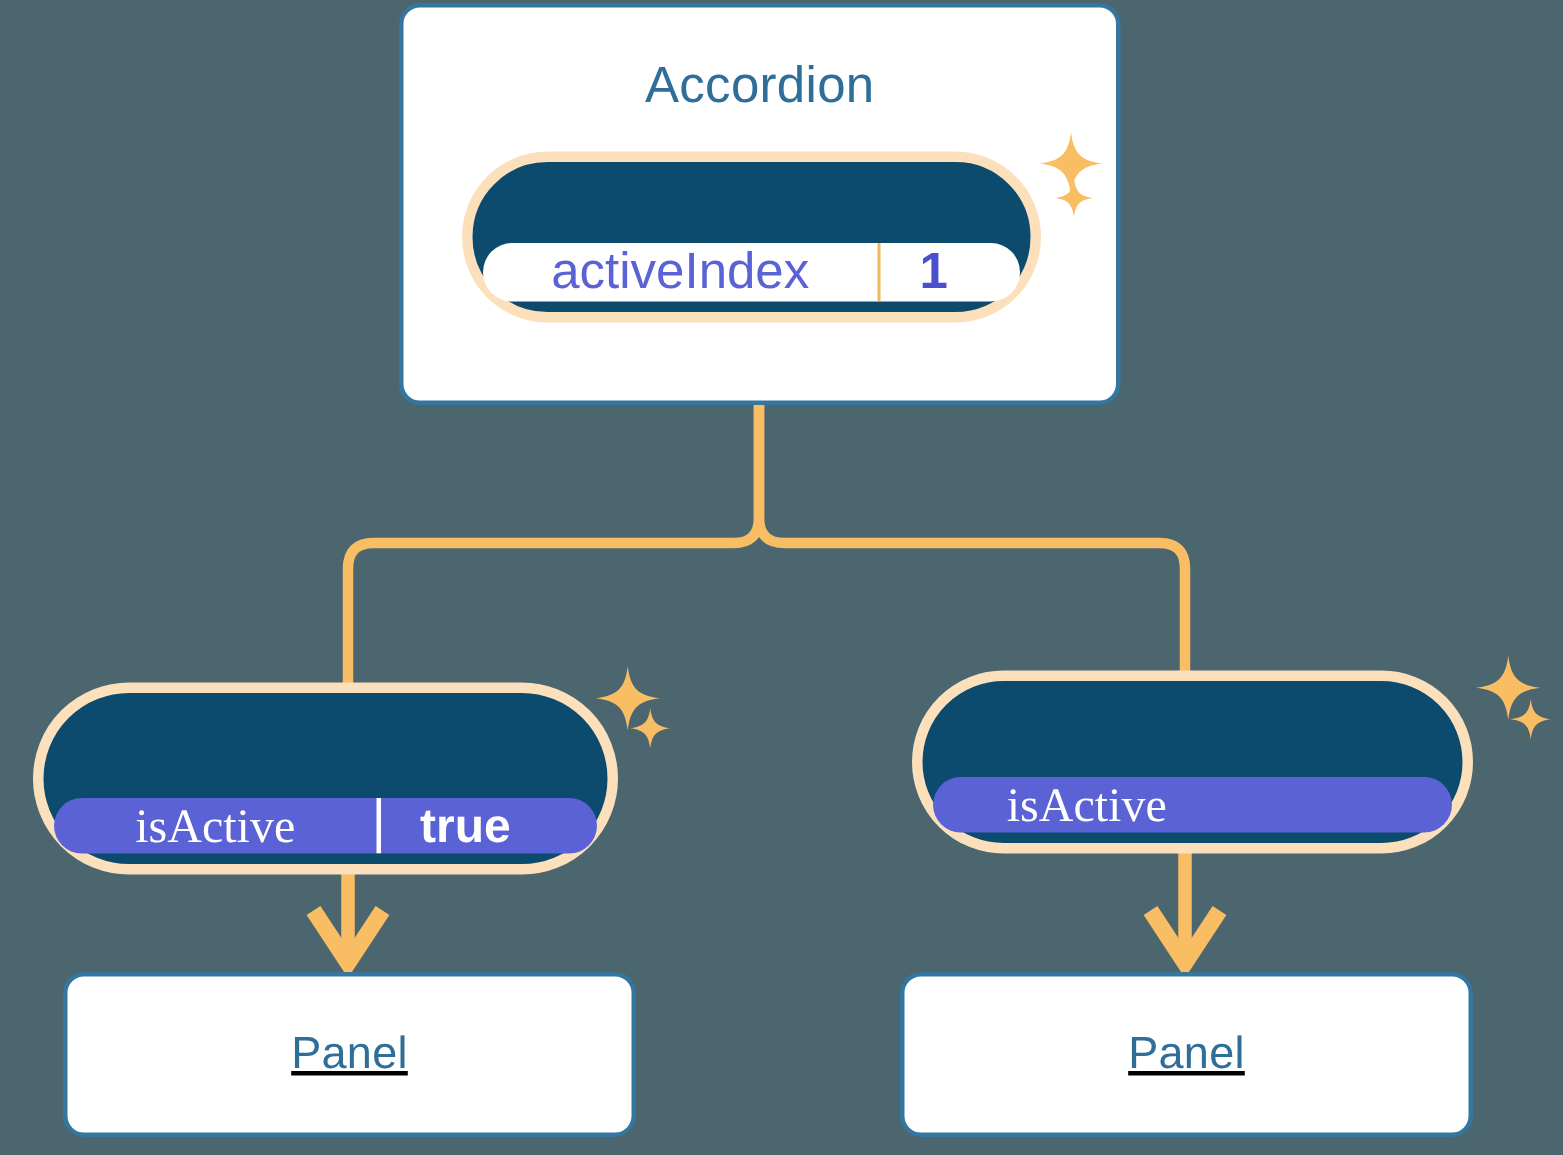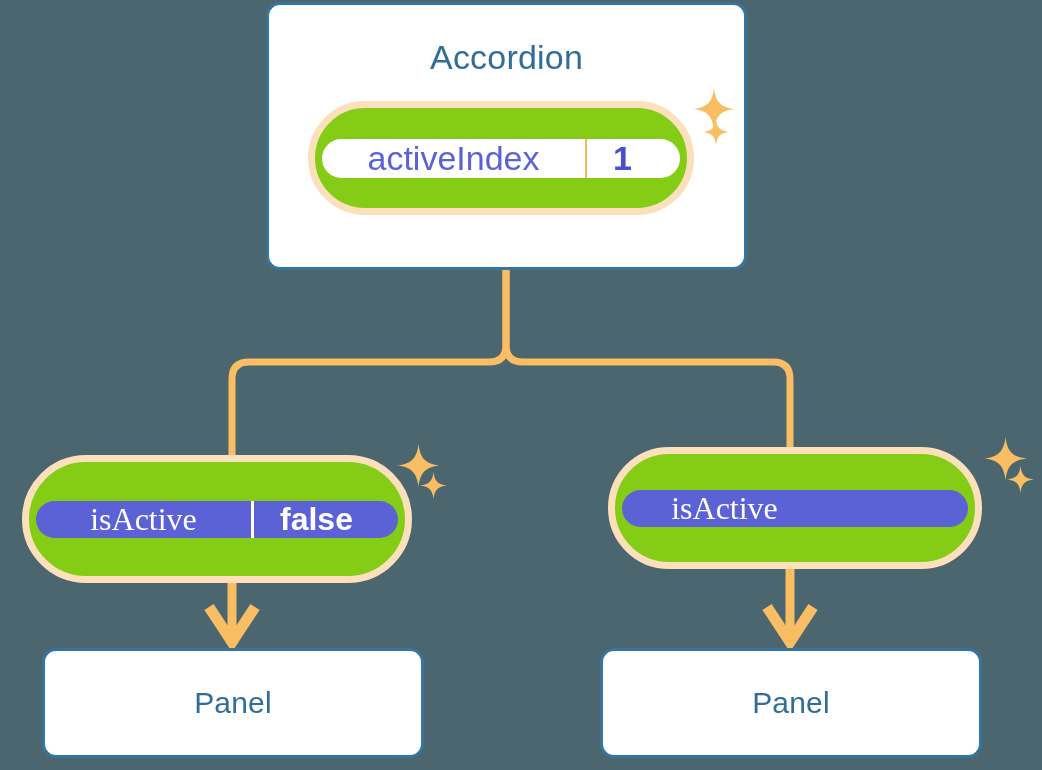--- a/index.html
+++ b/index.html
@@ -54,36 +54,37 @@
     margin-top: 33px;
   }
 
   .panel-card {
     top: 648px;
     width: 382px;
     height: 110px;
     display: flex;
     align-items: center;
     justify-content: center;
+    text-decoration: underline;
   }
   .panel-card .card-title {
     font-size: 30px;
     margin: 0;
   }
   #panel-left  { left: 42px; }
   #panel-right { left: 600px; }
 
   
   .pill {
     position: absolute;
     display: flex;
-    align-items: center;
+    align-items: flex-end;
     box-sizing: border-box;
     border-radius: 999px;
-    background: #84cc16;                 
+    background: #0c4a6e;                 
     border: 7px solid #fbe0bb;           
     padding: 7px;
   }
   .pill-inner {
     display: flex;
     align-items: stretch;
     flex: 1 1 auto;
     border-radius: 999px;
     overflow: hidden;
   }
@@ -179,21 +180,21 @@
   <div id="pill-activeindex" class="pill light">
     <div class="pill-inner">
       <div class="pill-key">activeIndex</div>
       <div class="pill-val">1</div>
     </div>
   </div>
 
   <div id="pill-isactive-left" class="pill solid">
     <div class="pill-inner">
       <div class="pill-key">isActive</div>
-      <div class="pill-val">false</div>
+      <div class="pill-val">true</div>
     </div>
   </div>
 
   <div id="panel-left" class="card panel-card">
     <div class="card-title">Panel</div>
   </div>
 
   <div id="pill-isactive-right" class="pill solid">
     <div class="pill-inner">
       <div class="pill-key">isActive</div>

